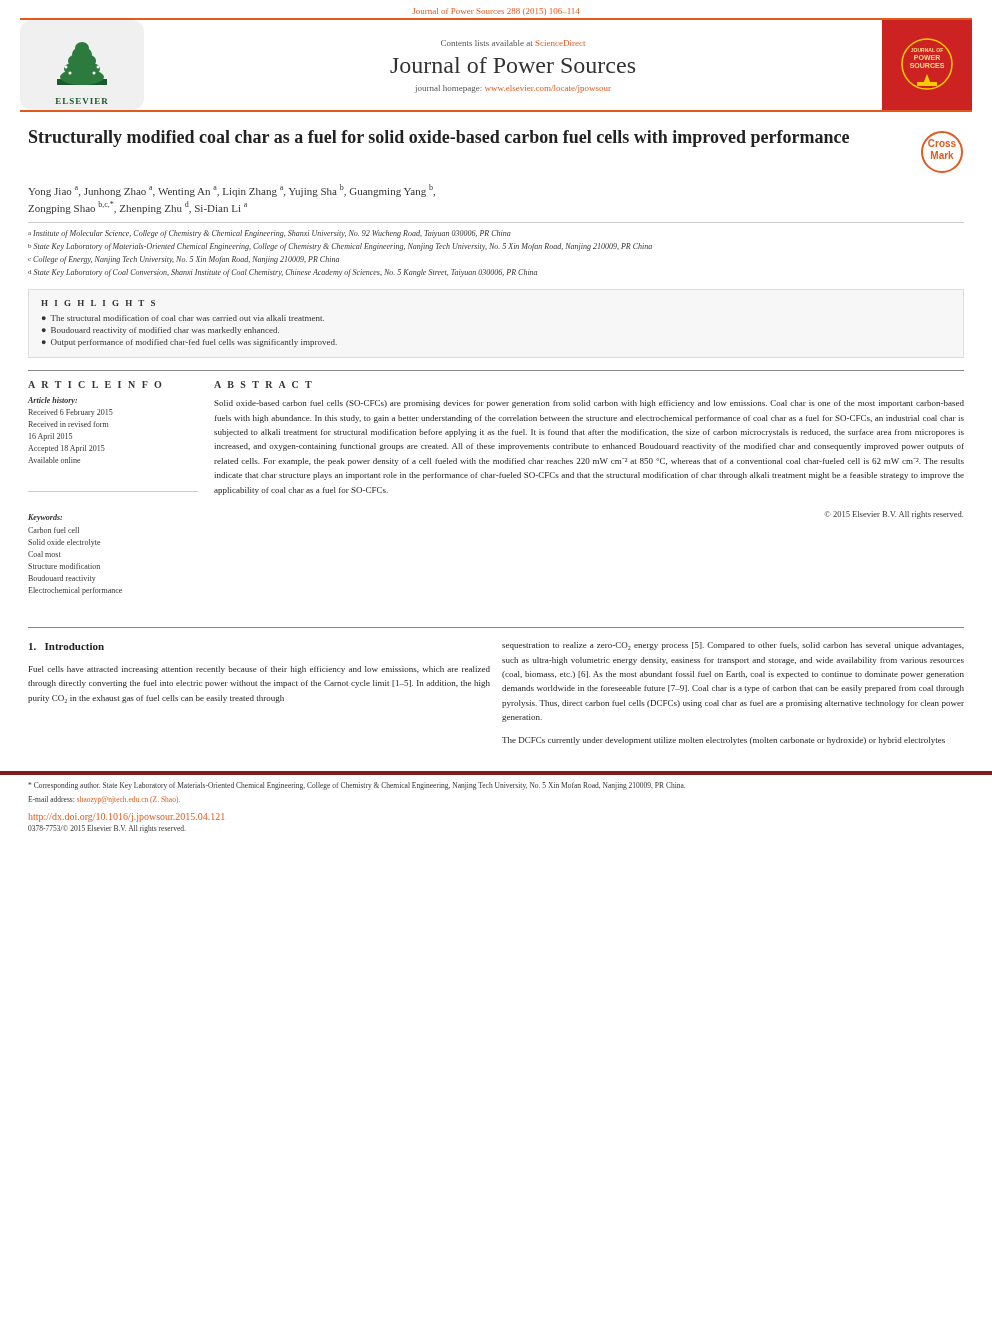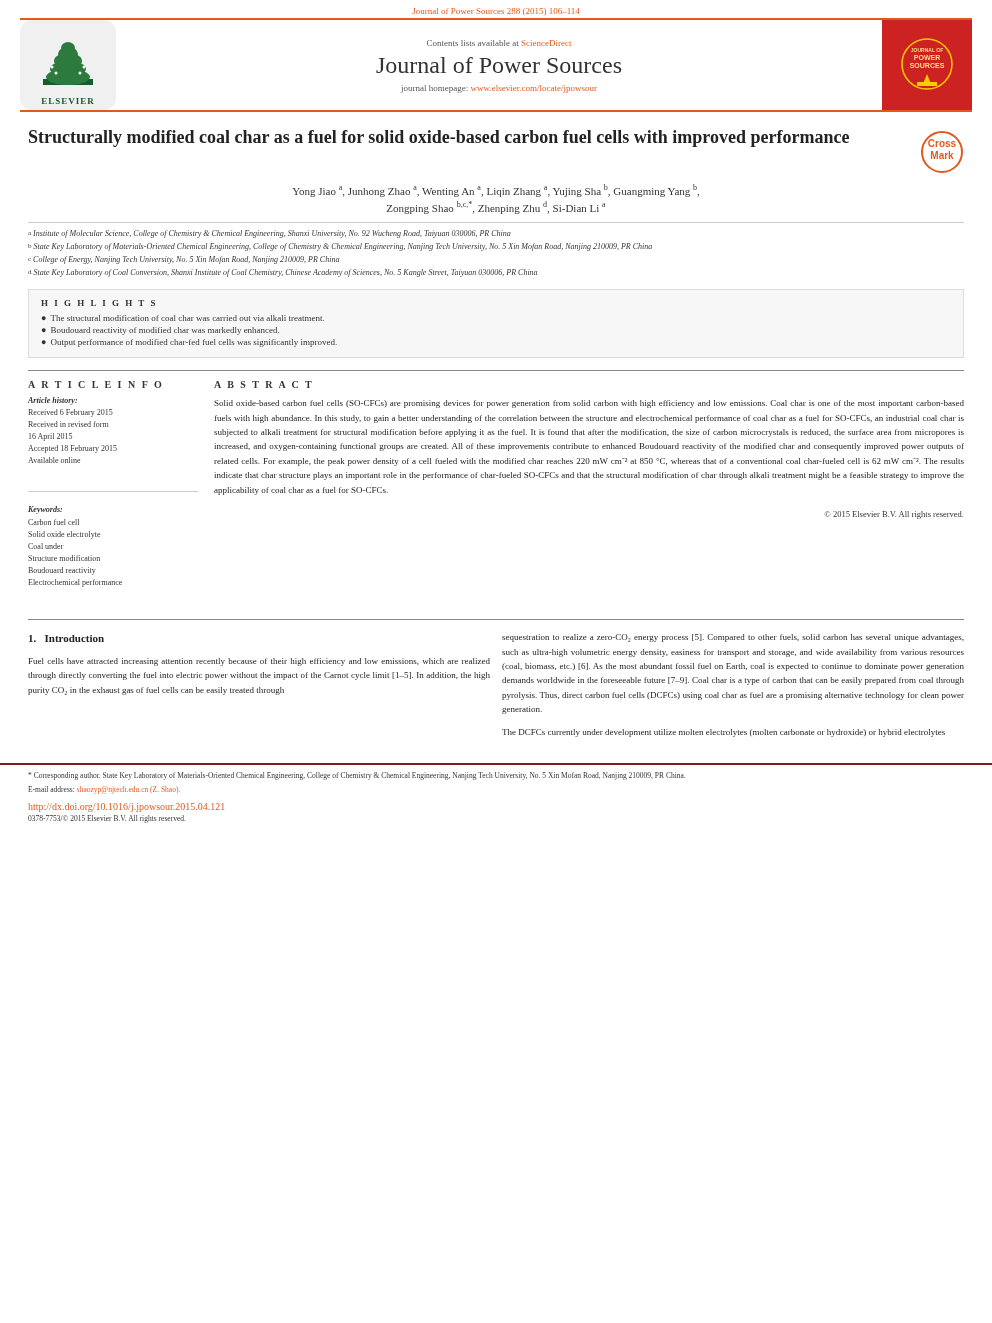--- a/index.html
+++ b/index.html
@@ -31,21 +31,21 @@
     
     .journal-header {
       display: flex;
       align-items: stretch;
       border-top: 2px solid #e05a1e;
       border-bottom: 2px solid #e05a1e;
       margin: 0 20px;
     }
 
     .header-logo-left {
-      width: 96px;
+      width: 124px;
       min-height: 90px;
       background: #f0f0f0;
       display: flex;
       flex-direction: column;
       align-items: center;
       justify-content: flex-end;
       padding: 4px;
       flex-shrink: 0;
       border-radius: 12px;
     }
@@ -141,21 +141,20 @@
       flex-shrink: 0;
       margin-top: 4px;
     }
 
     
     .authors {
       font-size: 11px;
       color: #333;
       margin-bottom: 6px;
       line-height: 1.5;
-      text-align: center;
     }
 
     .author-sup {
       font-size: 8px;
       vertical-align: super;
     }
 
     
     .affiliations {
       font-size: 8px;
@@ -252,21 +251,21 @@
 
     .info-date {
       font-size: 8px;
       color: #333;
       line-height: 1.5;
     }
 
     .keywords-block {
       margin-top: 8px;
       border-top: 1px solid #ccc;
-      padding-top: 13px;
+      padding-top: 21px;
     }
 
     .keywords-title {
       font-size: 8px;
       font-style: italic;
       font-weight: bold;
       color: #333;
       margin-bottom: 3px;
     }
 
@@ -329,21 +328,21 @@
       margin-bottom: 6px;
     }
 
     .body-paragraph {
       margin-bottom: 8px;
       font-size: 9px;
     }
 
     
     .footnote-section {
-      border-top: 2px solid #7f1d1d;
+      border-top: 4px solid #7f1d1d;
       padding: 6px 28px 0;
       margin-top: 6px;
     }
 
     .footnote-text {
       font-size: 7.5px;
       color: #333;
       line-height: 1.4;
       margin-bottom: 3px;
     }
@@ -476,28 +475,28 @@
 
     <div class="two-column">
 
       <div class="left-column">
         <div class="section-label">A R T I C L E   I N F O</div>
         <div class="article-info-block">
           <div class="info-sub-label">Article history:</div>
           <div class="info-date">Received 6 February 2015</div>
           <div class="info-date">Received in revised form</div>
           <div class="info-date">16 April 2015</div>
-          <div class="info-date">Accepted 18 February 2015</div>
+          <div class="info-date">Accepted 18 April 2015</div>
           <div class="info-date">Available online</div>
         </div>
         <div class="keywords-block">
           <div class="keywords-title">Keywords:</div>
           <div class="keyword-item">Carbon fuel cell</div>
           <div class="keyword-item">Solid oxide electrolyte</div>
-          <div class="keyword-item">Coal under</div>
+          <div class="keyword-item">Coal most</div>
           <div class="keyword-item">Structure modification</div>
           <div class="keyword-item">Boudouard reactivity</div>
           <div class="keyword-item">Electrochemical performance</div>
         </div>
       </div>
 
       <div class="right-column">
         <div class="section-label">A B S T R A C T</div>
         <div class="abstract-text">Solid oxide-based carbon fuel cells (SO-CFCs) are promising devices for power generation from solid carbon with high efficiency and low emissions. Coal char is one of the most important carbon-based fuels with high abundance. In this study, to gain a better understanding of the correlation between the structure and electrochemical performance of coal char as a fuel for SO-CFCs, an industrial coal char is subjected to alkali treatment for structural modification before applying it as the fuel. It is found that after the modification, the size of carbon microcrystals is reduced, the surface area from micropores is increased, and oxygen-containing functional groups are created. All of these improvements contribute to enhanced Boudouard reactivity of the modified char and consequently improved power outputs of related cells. For example, the peak power density of a cell fueled with the modified char reaches 220 mW cm⁻² at 850 °C, whereas that of a conventional coal char-fueled cell is 62 mW cm⁻². The results indicate that char structure plays an important role in the performance of char-fueled SO-CFCs and that the structural modification of char through alkali treatment might be a feasible strategy to improve the applicability of coal char as a fuel for SO-CFCs.</div>
         <div class="copyright-line">© 2015 Elsevier B.V. All rights reserved.</div>

